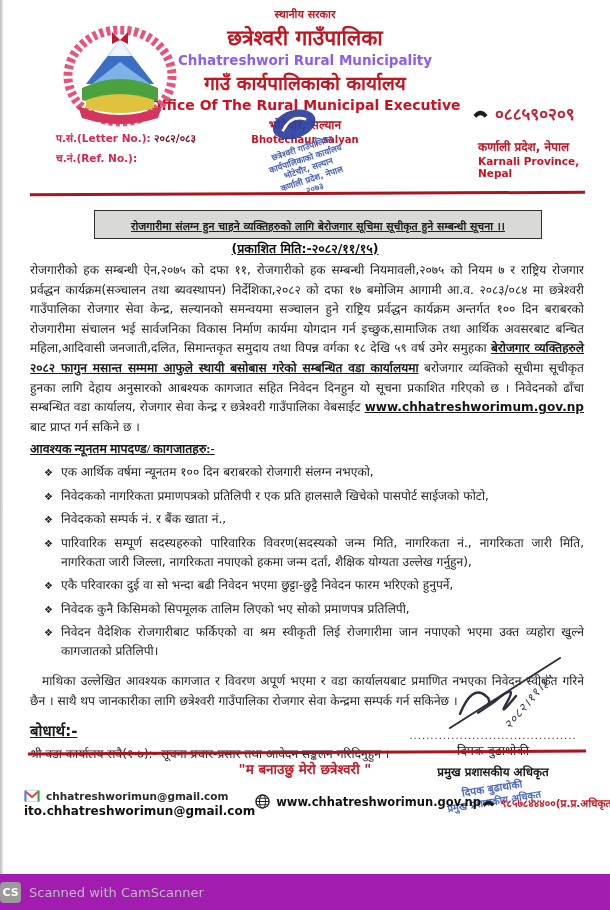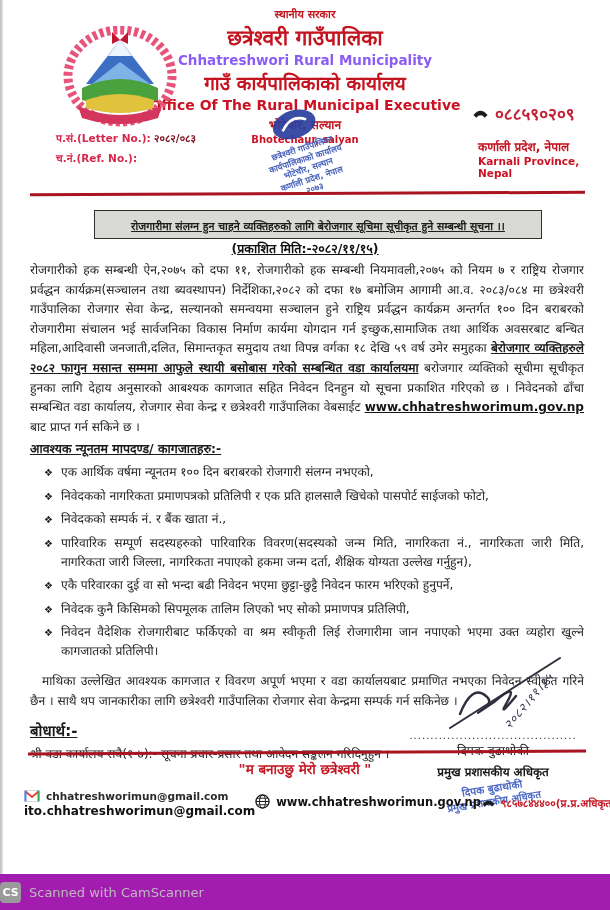--- a/index.html
+++ b/index.html
@@ -49,21 +49,21 @@
   .title-box span { font-size:10.8px; font-weight:bold; text-decoration:underline;
     color:#1d1d1d; white-space:nowrap; }
   .pub-date { position:absolute; left:0; top:240px; width:100%; text-align:center;
     font-size:12.5px; font-weight:bold; text-decoration:underline; color:#101010; }
 
   .flow { position:absolute; left:30px; top:261px; width:554px; }
   .body-par { font-size:12.1px; line-height:19.6px; text-align:justify; }
   .bold-ul { font-weight:bold; text-decoration:underline; }
   .link { font-weight:bold; text-decoration:underline; color:#15151a; }
 
-  .req-head { margin-top:3px; font-size:12.4px; font-weight:bold; text-decoration:underline; }
+  .req-head { margin-top:3px; font-size:12.4px; font-weight:bold; text-decoration:underline;font-family:Liberation Serif, serif; }
   ul.req { list-style:none; margin:6px 0 0 14px; }
   ul.req li { display:flex; gap:8px; font-size:12.1px; line-height:19px;
     margin-bottom:4.5px; text-align:justify; }
   ul.req li .blt { flex:0 0 auto; font-size:10px; color:#222; line-height:19px; }
 
   .closing { margin-top:11px; font-size:12.1px; line-height:19.6px; text-align:justify; text-indent:12px; }
   .bodharta { margin-top:8px; font-size:15px; font-weight:bold; text-decoration:underline; }
   .ccline { margin-top:5px; font-size:12.1px; }
 
   

